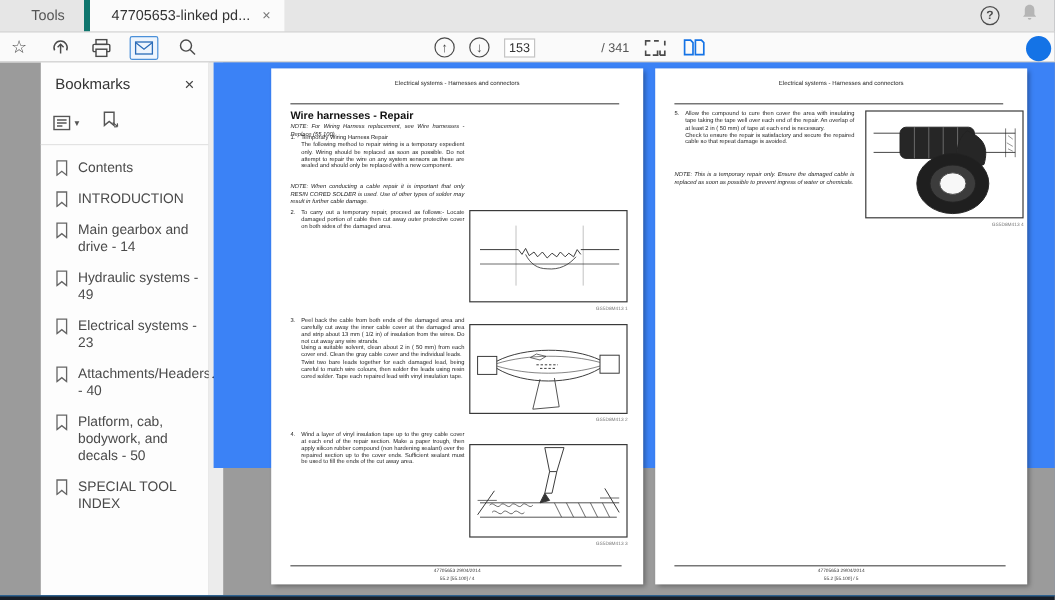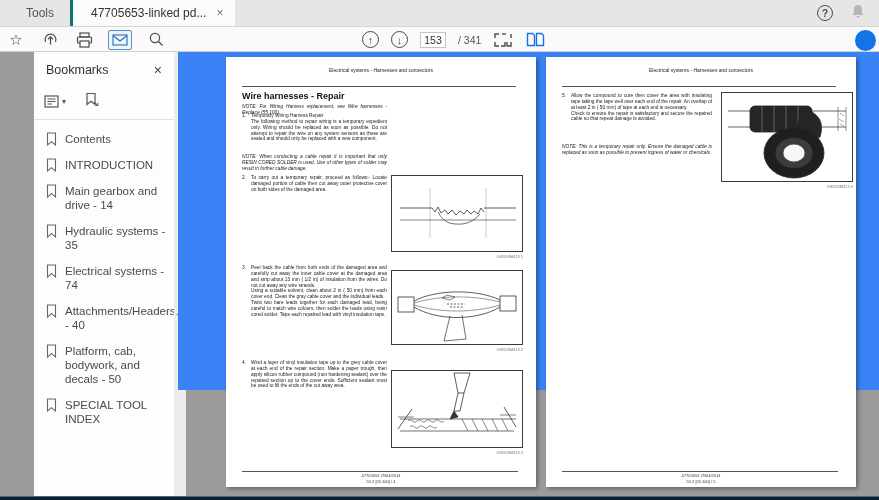--- a/index.html
+++ b/index.html
@@ -4,41 +4,41 @@
 <style>
   * { margin:0; padding:0; box-sizing:border-box; }
   html,body { width:879px; height:500px; overflow:hidden;
     font-family:"Liberation Sans", sans-serif; background:#9b9b9b; }
   .app { position:relative; width:879px; height:500px; }
 
   
   .tabbar { position:absolute; left:0; top:0; width:879px; height:27px;
     background:#e6e6e6; display:flex; align-items:stretch; border-bottom:1px solid #d6d6d6; }
   .tab { display:flex; align-items:center; padding:0 16px; font-size:12px; color:#555; cursor:default; }
-  .tab.tools { margin-left:10px; border-right:3px solid #0f766e; }
+  .tab.tools { margin-left:10px; border-right:5px solid #0f766e; }
   .tab.active { background:#fbfbfb; color:#333; gap:10px; padding:0 12px 0 18px; }
   .tab.active .closex { color:#777; font-size:12px; }
   .tab-right { margin-left:auto; display:flex; align-items:center; gap:18px; padding-right:14px; }
   .helpcirc { width:16px; height:16px; border:1.4px solid #4c4c4c; border-radius:50%;
     font-size:10px; color:#4c4c4c; display:flex; align-items:center; justify-content:center; font-weight:bold; }
 
   
   .toolbar { position:absolute; left:0; top:27px; width:879px; height:25px;
     background:#fafafa; border-bottom:1px solid #cfcfcf; }
   .tb-left { position:absolute; left:6px; top:0; height:25px; display:flex; align-items:center; gap:14px; }
   .tb-center { position:absolute; left:362px; top:0; height:25px; display:flex; align-items:center; gap:12px; }
   .tbi { display:flex; align-items:center; justify-content:center; width:20px; height:20px; }
   .tbi svg { display:block; }
   .star { font-size:15px; color:#4a4a4a; line-height:1; }
   .mailbox { border:1px solid #4a90d9; background:#eef5fd; border-radius:2px; width:24px; height:20px; }
   .circbtn { width:17px; height:17px; border:1.3px solid #4a4a4a; border-radius:50%;
     color:#4a4a4a; font-size:11px; display:flex; align-items:center; justify-content:center; }
   .pagebox { width:26px; height:16px; border:1px solid #c4c4c4; background:#fff; font-size:10.5px;
     color:#333; display:flex; align-items:center; justify-content:center; }
-  .pagetotal { font-size:10.5px; color:#555; }
+  .pagetotal { font-size:10.5px; color:#555;margin-left:43px; }
   .fab { position:absolute; right:3px; top:3px; width:21px; height:21px; border-radius:50%;
     background:#1473e6; }
 
   
   .content { position:absolute; left:0; top:52px; width:879px; height:444px;margin-left:34px; }
 
   
   .sidebar { position:absolute; left:0; top:0; width:140px; height:444px; background:#fdfdfd; }
   .sb-head { display:flex; align-items:center; justify-content:space-between; padding:10px 12px 6px 12px; }
   .sb-title { font-size:12.5px; color:#333; }
@@ -194,27 +194,27 @@
         <div class="bm-item">
           <svg width="11" height="14" viewBox="0 0 11 14" fill="none" stroke="#666" stroke-width="1.1">
               <path d="M1.5 1 H9.5 V13 L5.5 9.7 L1.5 13 Z"></path>
             </svg>
           <span>Main gearbox and drive - 14</span>
         </div>
         <div class="bm-item">
           <svg width="11" height="14" viewBox="0 0 11 14" fill="none" stroke="#666" stroke-width="1.1">
               <path d="M1.5 1 H9.5 V13 L5.5 9.7 L1.5 13 Z"></path>
             </svg>
-          <span>Hydraulic systems - 35</span>
-        </div>
-        <div class="bm-item">
-          <svg width="11" height="14" viewBox="0 0 11 14" fill="none" stroke="#666" stroke-width="1.1">
-              <path d="M1.5 1 H9.5 V13 L5.5 9.7 L1.5 13 Z"></path>
-            </svg>
-          <span>Electrical systems - 74</span>
+          <span>Hydraulic systems - 49</span>
+        </div>
+        <div class="bm-item">
+          <svg width="11" height="14" viewBox="0 0 11 14" fill="none" stroke="#666" stroke-width="1.1">
+              <path d="M1.5 1 H9.5 V13 L5.5 9.7 L1.5 13 Z"></path>
+            </svg>
+          <span>Electrical systems - 23</span>
         </div>
         <div class="bm-item">
           <svg width="11" height="14" viewBox="0 0 11 14" fill="none" stroke="#666" stroke-width="1.1">
               <path d="M1.5 1 H9.5 V13 L5.5 9.7 L1.5 13 Z"></path>
             </svg>
           <span>Attachments/Headers - 40</span>
         </div>
         <div class="bm-item">
           <svg width="11" height="14" viewBox="0 0 11 14" fill="none" stroke="#666" stroke-width="1.1">
               <path d="M1.5 1 H9.5 V13 L5.5 9.7 L1.5 13 Z"></path>

